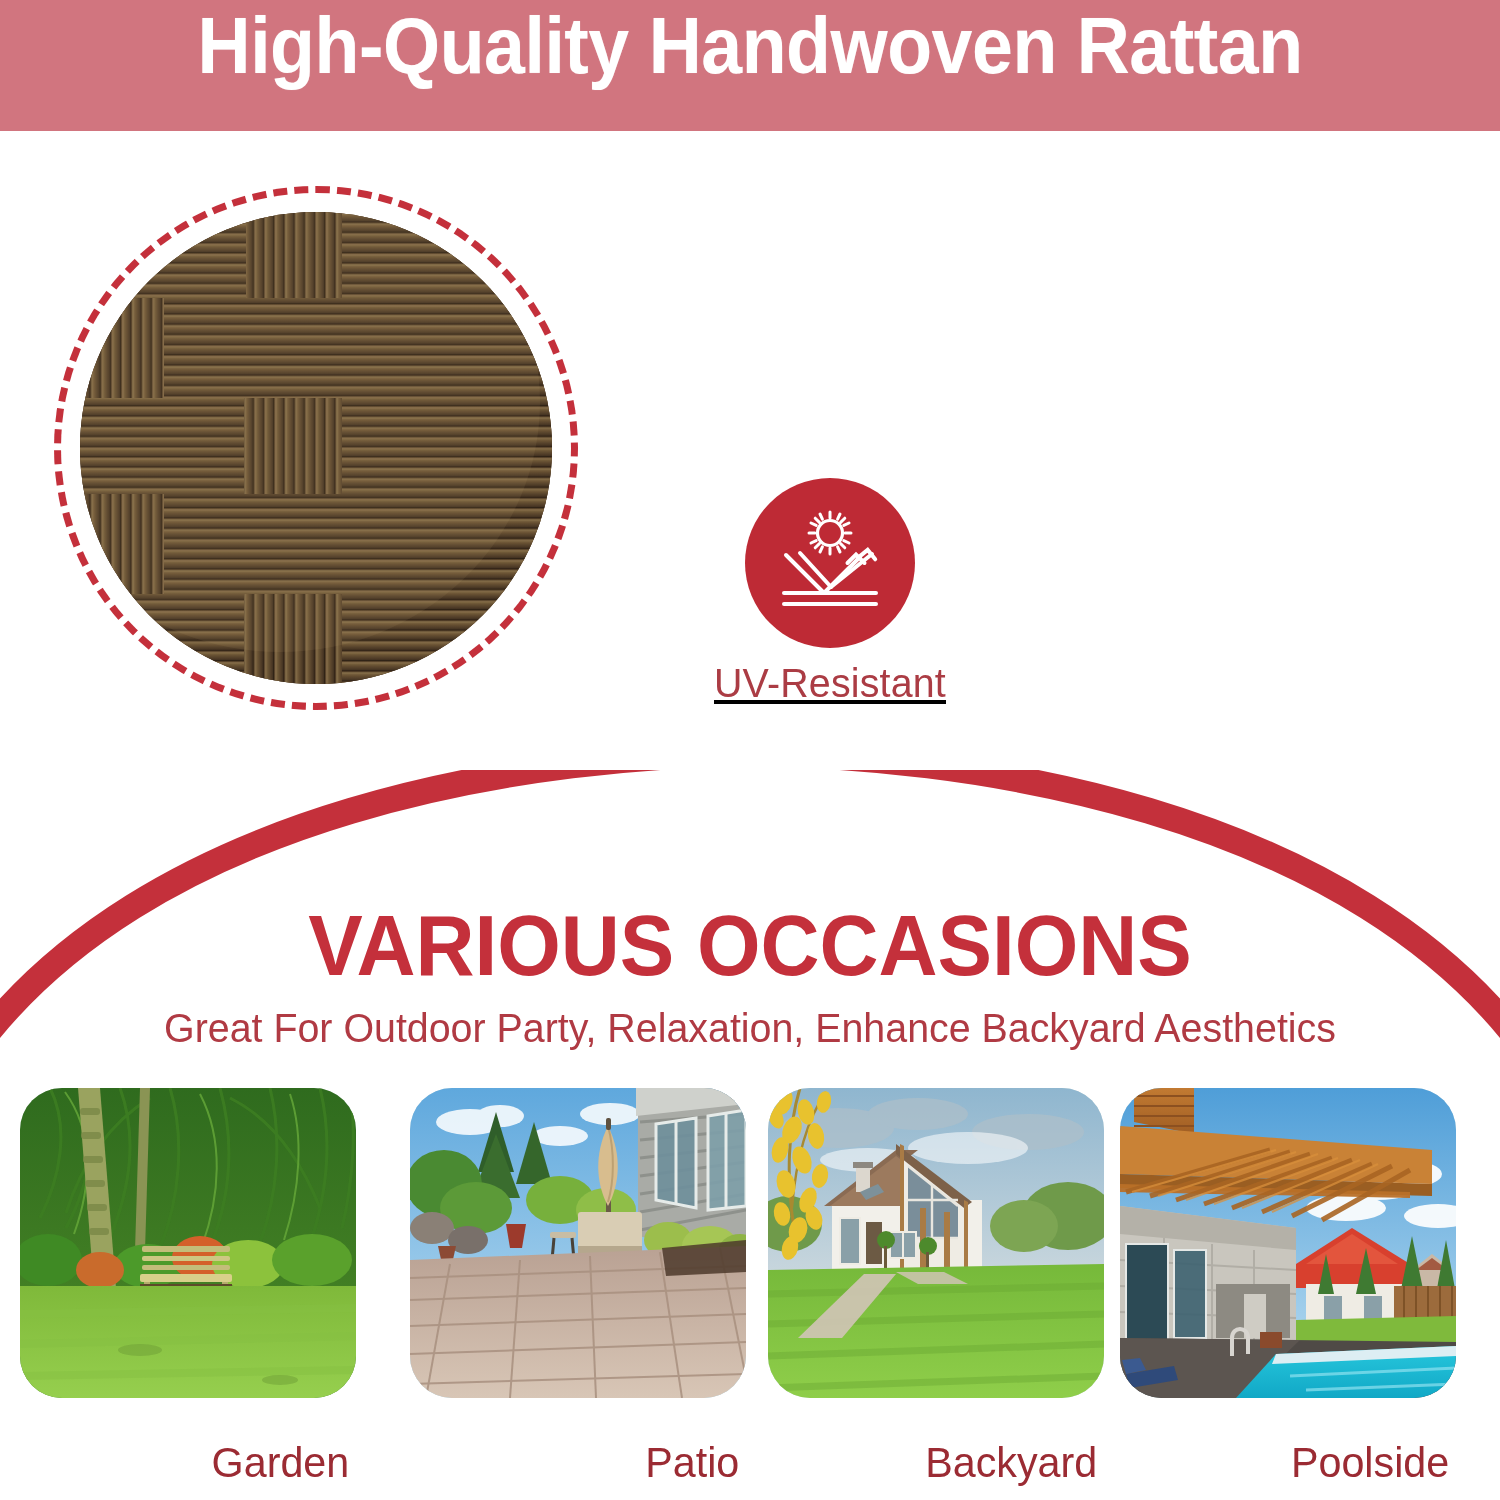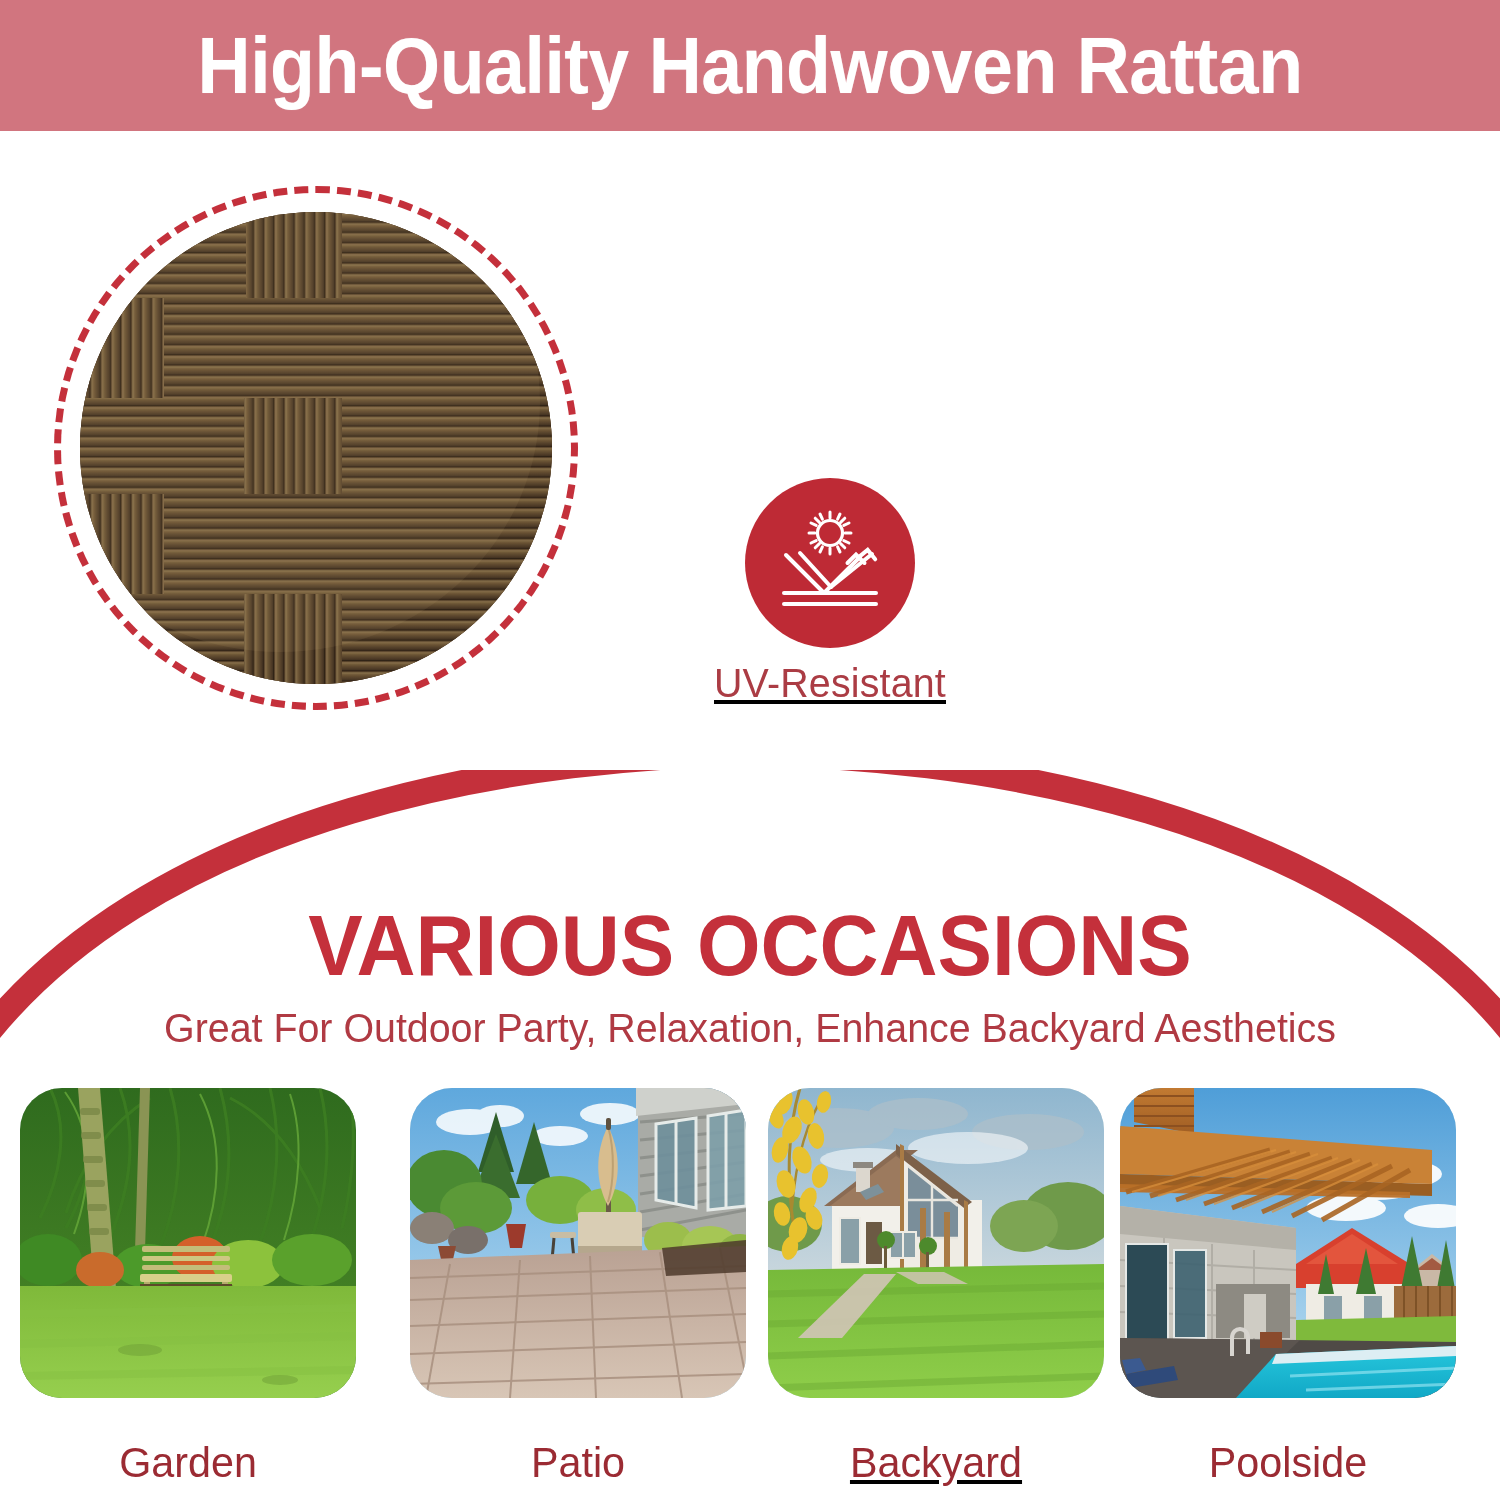--- a/index.html
+++ b/index.html
@@ -8,21 +8,21 @@
     background: #ffffff;
     font-family: "Liberation Sans", sans-serif;
     overflow: hidden;
   }
   #page { position: relative; width: 1500px; height: 1500px; background: #fff; }
 
   
   .header-band {
     position: absolute; left: 0; top: 0; width: 1500px; height: 131px;
     background: #d1757f;
-    display: flex; align-items: center; justify-content: center;
+    display: flex; justify-content: center;
   }
   .header-title {
     color: #ffffff;
     font-size: 79px;
     font-weight: bold;
     letter-spacing: -0.5px;
     white-space: nowrap;
     transform: scaleX(0.93);
     text-shadow: 0 0 1px rgba(255,255,255,0.4);
   }
@@ -90,24 +90,24 @@
     position: absolute; left: 0; top: 1005px; width: 1500px;
     text-align: center;
     color: #b03a43;
     font-size: 41px;
     white-space: nowrap;
     transform: scaleX(0.96);
   }
 
   
   .thumbs { position: absolute; left: 0; top: 1088px; width: 1500px; height: 412px; }
-  .thumb-cell { position: absolute; width: 336px; text-align: center; }
+  .thumb-cell { position: absolute; width: 336px; text-align: right; }
   .tc0 { left: 20px; }
   .tc1 { left: 396px; margin-left: 14px; }
-  .tc2 { left: 768px; text-decoration: underline; }
+  .tc2 { left: 768px; }
   .tc3 { left: 1120px; }
 
   .thumb {
     width: 336px; height: 310px;
     border-radius: 42px;
     overflow: hidden;
     position: relative;
     background: #cdd;
   }
   .thumb svg { position: absolute; inset: 0; display: block; }

